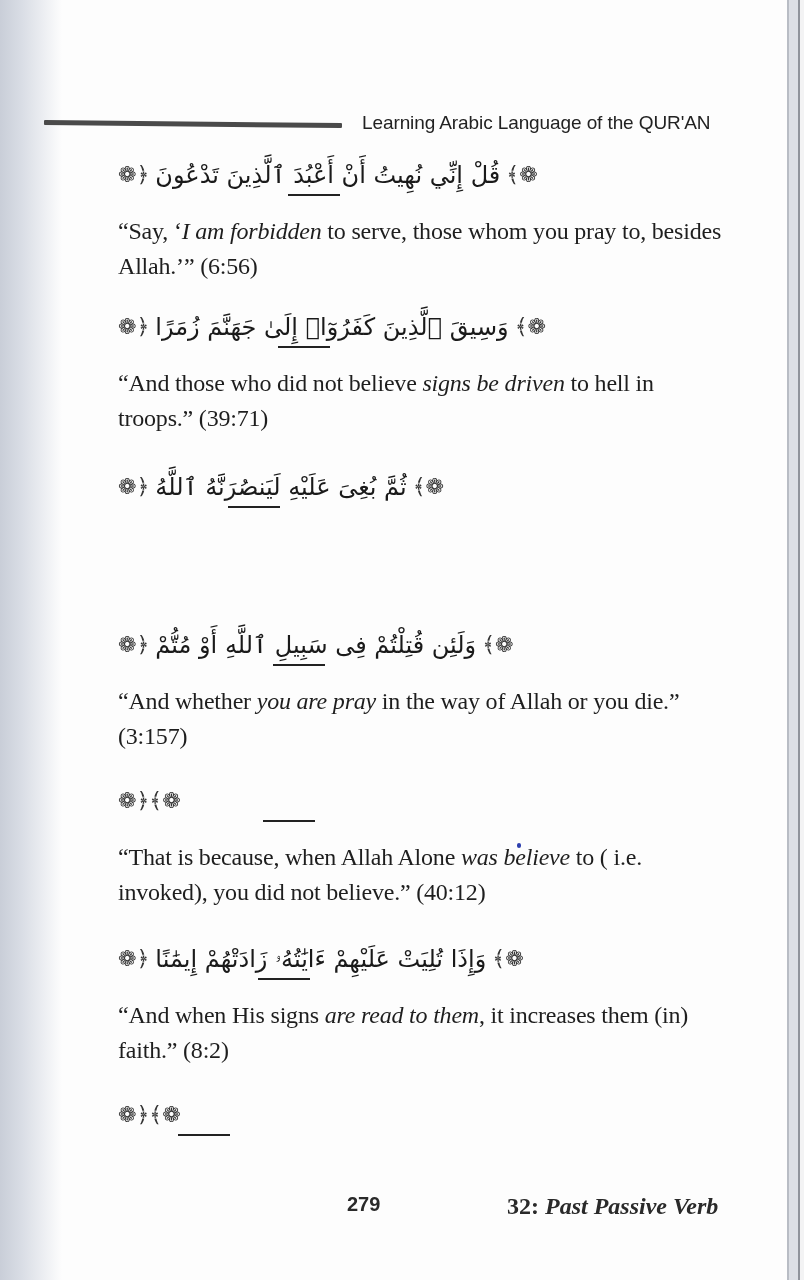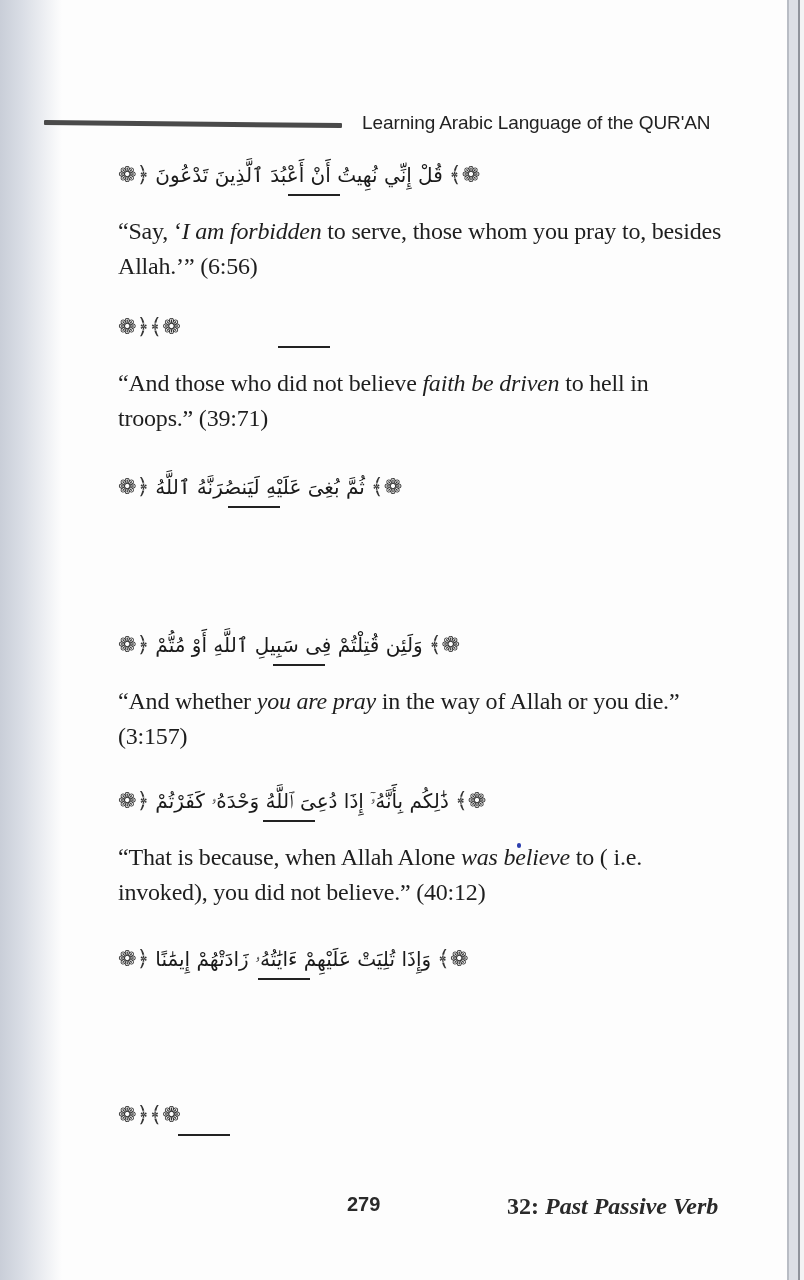--- a/index.html
+++ b/index.html
@@ -78,21 +78,21 @@
   }
   .ornament {
     display: inline-block;
     font-family: "DejaVu Sans", sans-serif;
     font-size: 22px;
     color: #333;
     line-height: 1;
   }
   .arabic-text {
     font-family: "DejaVu Sans", sans-serif;
-    font-size: 20px;
+    font-size: 24px;
     direction: rtl;
     unicode-bidi: isolate;
     padding: 0 6px;
     position: relative;
   }
   .underline-mark {
     position: absolute;
     height: 2px;
     background: #222;
     bottom: -8px;
@@ -160,23 +160,24 @@
         <span class="ornament">❁﴿</span>
         <span class="arabic-text" lang="ar">قُلْ إِنِّي نُهِيتُ أَنْ أَعْبُدَ ٱلَّذِينَ تَدْعُونَ</span>
         <span class="ornament">﴾❁</span>
       </div>
       <p class="translation"><span>“Say, ‘</span><em>I am forbidden</em><span> to serve, those whom you pray to, besides Allah.’” (6:56)</span></p>
       <div class="underline-mark" style="left: 170px; width: 52px; top: 44px;"></div>
     </div>
     <div class="verse-block" style="position: absolute; top: 152px; left: 0px; width: 610px;">
       <div class="arabic-line">
         <span class="ornament">❁﴿</span>
-        <span class="ornament">﴾❁</span>
-      </div>
-      <p class="translation"><span>“And those who did not believe </span><em>faith be driven</em><span> to hell in troops.” (39:71)</span></p>
+        <span class="arabic-text" lang="ar">وَسِيقَ ٱلَّذِينَ كَفَرُوٓا۟ إِلَىٰ جَهَنَّمَ زُمَرًا</span>
+        <span class="ornament">﴾❁</span>
+      </div>
+      <p class="translation"><span>“And those who did not believe </span><em>signs be driven</em><span> to hell in troops.” (39:71)</span></p>
       <div class="underline-mark" style="left: 160px; width: 52px; top: 44px;"></div>
     </div>
     <div class="verse-block" style="position: absolute; top: 312px; left: 0px; width: 610px;">
       <div class="arabic-line">
         <span class="ornament">❁﴿</span>
         <span class="arabic-text" lang="ar">ثُمَّ بُغِىَ عَلَيْهِ لَيَنصُرَنَّهُ ٱللَّهُ</span>
         <span class="ornament">﴾❁</span>
       </div>
       <div class="underline-mark" style="left: 110px; width: 52px; top: 44px;"></div>
     </div>
@@ -185,32 +186,32 @@
         <span class="ornament">❁﴿</span>
         <span class="arabic-text" lang="ar">وَلَئِن قُتِلْتُمْ فِى سَبِيلِ ٱللَّهِ أَوْ مُتُّمْ</span>
         <span class="ornament">﴾❁</span>
       </div>
       <p class="translation"><span>“And whether </span><em>you are pray</em><span> in the way of Allah or you die.” (3:157)</span></p>
       <div class="underline-mark" style="left: 155px; width: 52px; top: 44px;"></div>
     </div>
     <div class="verse-block" style="position: absolute; top: 626px; left: 0px; width: 610px;">
       <div class="arabic-line">
         <span class="ornament">❁﴿</span>
-        <span class="arabic-text" lang="ar">ذَٰلِكُم بِأَنَّهُۥٓ إِذَا دُعِىَ ٱللَّهُ وَحْدَهُۥ كَفَرْتُمْ</span>
         <span class="ornament">﴾❁</span>
       </div>
       <p class="translation"><span>“That is because, when Allah Alone </span><em>was believe</em><span> to ( i.e. invoked), you did not believe.” (40:12)</span></p>
       <div class="underline-mark" style="left: 145px; width: 52px; top: 44px;"></div>
     </div>
     <div class="verse-block" style="position: absolute; top: 784px; left: 0px; width: 610px;">
       <div class="arabic-line">
         <span class="ornament">❁﴿</span>
         <span class="arabic-text" lang="ar">وَإِذَا تُلِيَتْ عَلَيْهِمْ ءَايَٰتُهُۥ زَادَتْهُمْ إِيمَٰنًا</span>
         <span class="ornament">﴾❁</span>
       </div>
+      <p class="translation"><span>“And when His signs </span><em>are read to them</em><span>, it increases them (in) faith.” (8:2)</span></p>
       <div class="underline-mark" style="left: 140px; width: 52px; top: 44px;"></div>
     </div>
     <div class="verse-block" style="position: absolute; top: 940px; left: 0px; width: 610px;">
       <div class="arabic-line">
         <span class="ornament">❁﴿</span>
         <span class="ornament">﴾❁</span>
       </div>
       <div class="underline-mark" style="left: 60px; width: 52px; top: 44px;"></div>
     </div>
   </div>

